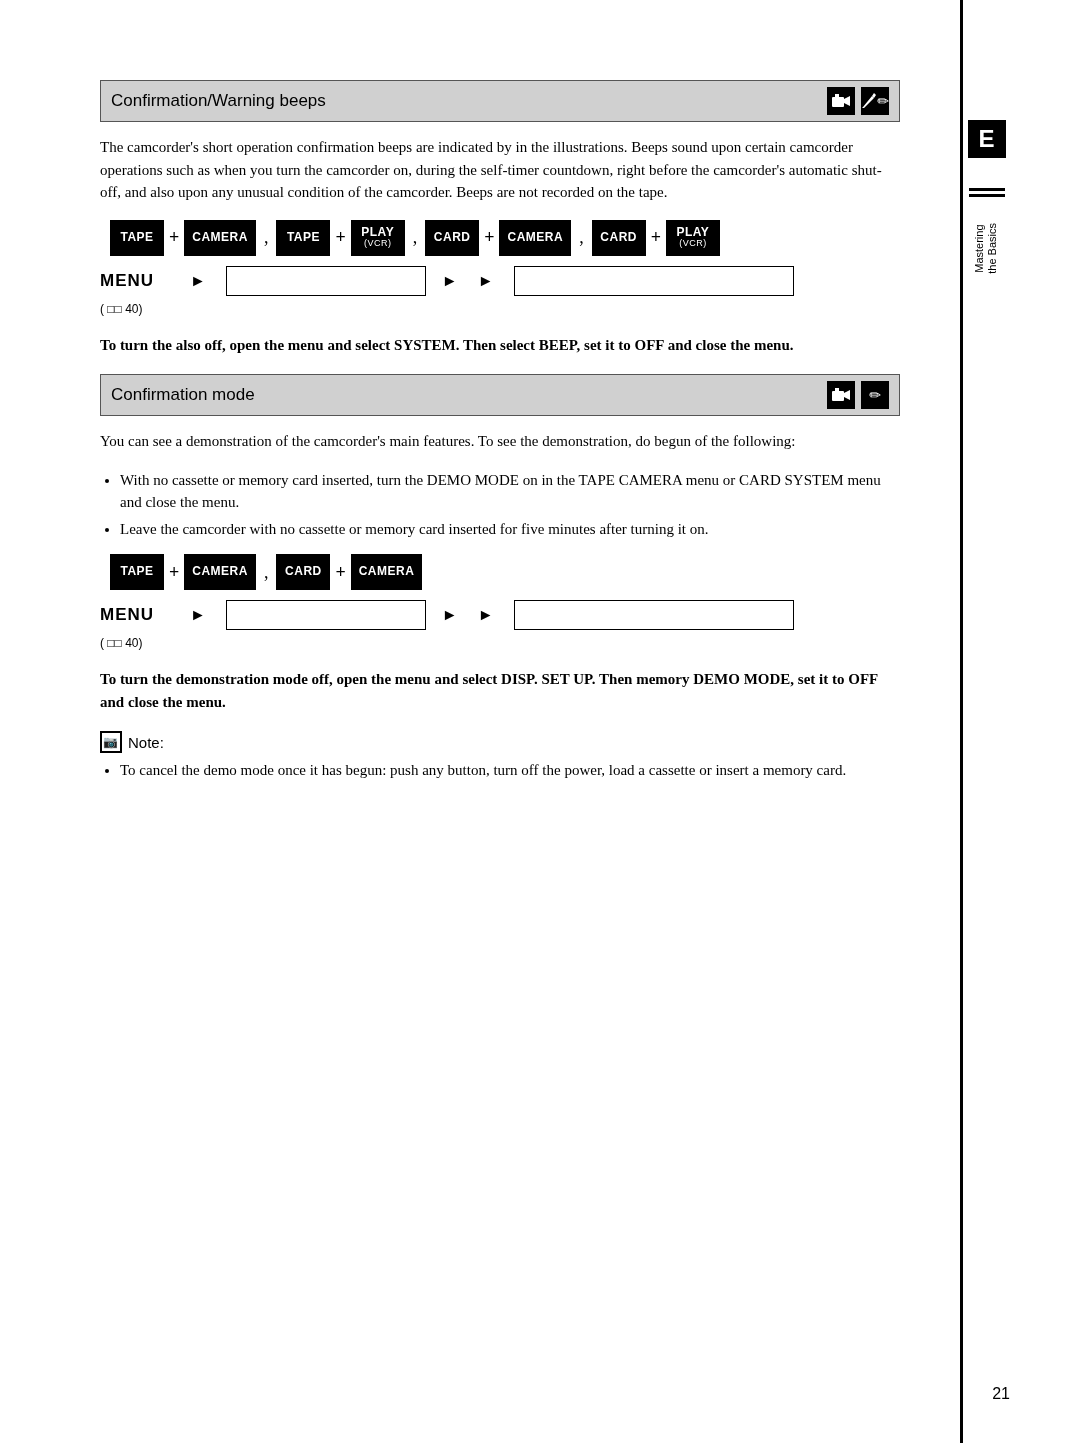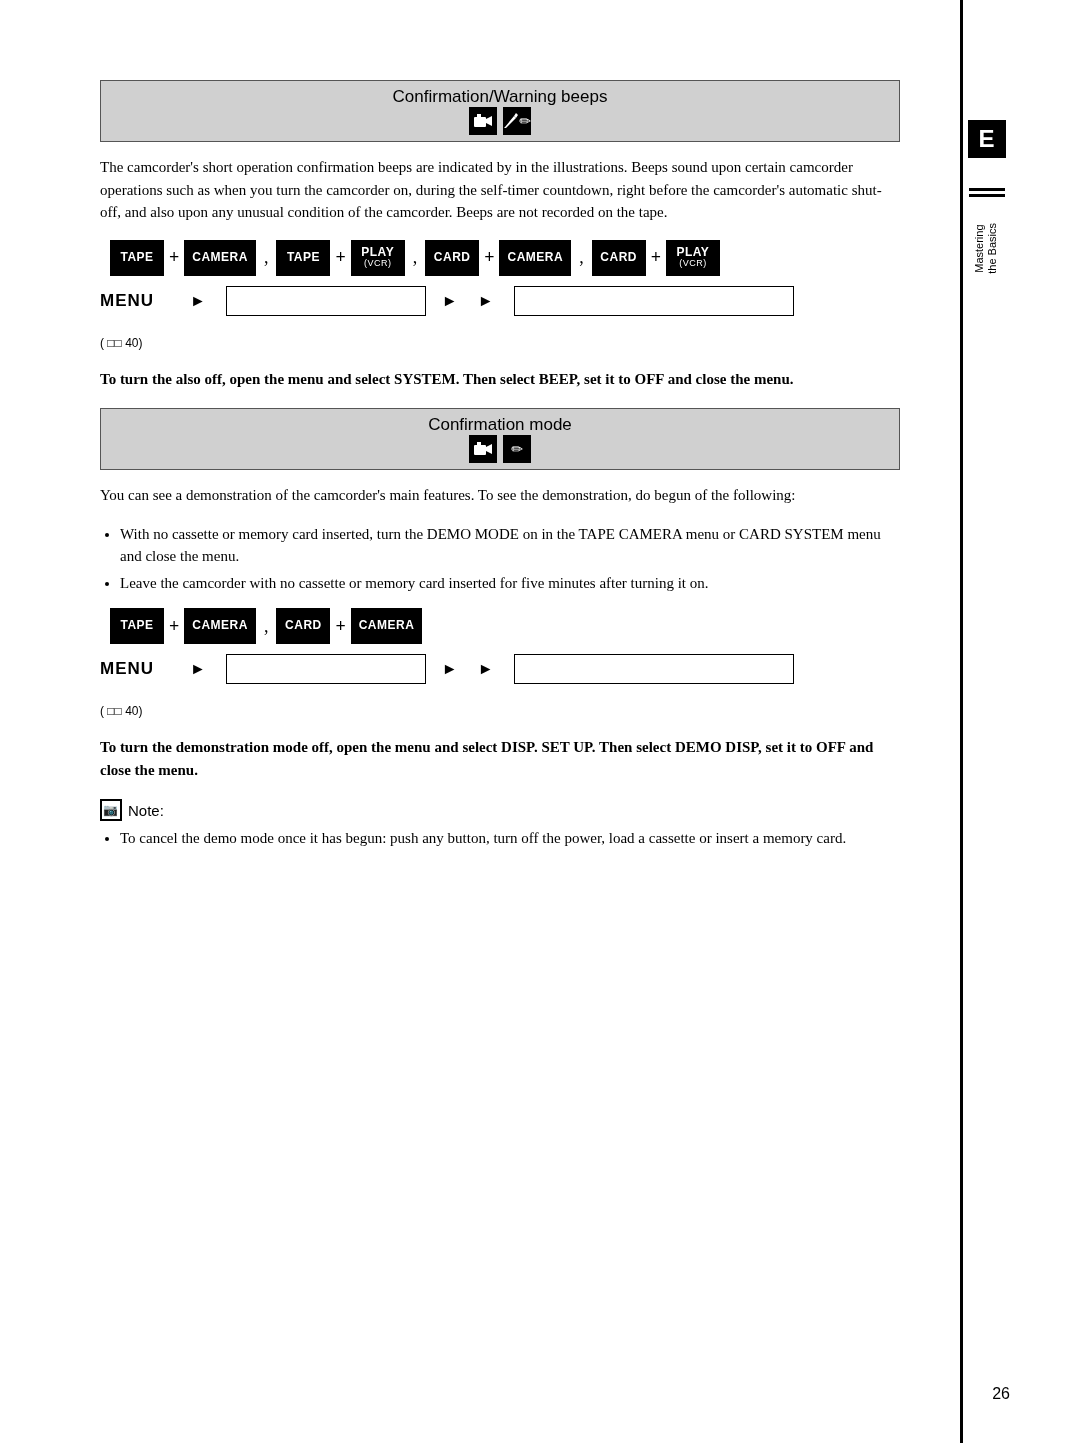--- a/index.html
+++ b/index.html
@@ -28,21 +28,20 @@
 
     
     .section-header {
       display: flex;
       align-items: center;
       justify-content: space-between;
       background: #d0d0d0;
       border: 1.5px solid #555;
       padding: 6px 10px;
       margin-bottom: 14px;
-      flex-direction: column;
     }
 
     .section-title {
       font-size: 17px;
       font-weight: normal;
       font-family: Arial, sans-serif;
     }
 
     .section-icons {
       display: flex;
@@ -167,21 +166,21 @@
       padding: 4px 12px;
       min-width: 280px;
       min-height: 30px;
       font-size: 14px;
       display: flex;
       align-items: center;
     }
 
     .menu-small-text {
       font-size: 12px;
-      margin-top: 20px;
+      margin-top: 6px;
       margin-left: 0;
       color: #000;
       font-family: Arial, sans-serif;
     }
 
     .bold-instruction {
       font-weight: bold;
       font-size: 15px;
       line-height: 1.5;
       margin-bottom: 18px;
@@ -419,21 +418,21 @@
         <span class="menu-label">MENU</span>
         <span class="menu-arrow">►</span>
         <div class="menu-box"></div>
         <span class="double-arrow">►</span>
         <span class="menu-arrow">►</span>
         <div class="menu-box-wide"></div>
       </div>
       <div class="menu-small-text">( □□ 40)</div>
     </div>
 
-    <p class="bold-instruction">To turn the demonstration mode off, open the menu and select DISP. SET UP. Then select DEMO DISP, set it to OFF and close the menu.</p>
+    <p class="bold-instruction">To turn the demonstration mode off, open the menu and select DISP. SET UP. Then memory DEMO MODE, set it to OFF and close the menu.</p>
 
     <div class="note-section">
       <div class="note-header">
         <div class="note-icon">📷</div>
         <span>Note:</span>
       </div>
       <ul class="bullet-list">
         <li>To cancel the demo mode once it has begun: push any button, turn off the power, load a cassette or insert a memory card.</li>
       </ul>
     </div>
@@ -443,15 +442,15 @@
   <div class="right-sidebar">
     <div class="sidebar-letter">E</div>
     <div style="width:36px; height:3px; background:#000; margin-bottom:3px;"></div>
     <div style="width:36px; height:3px; background:#000; margin-bottom:16px;"></div>
     <div class="sidebar-label-vertical">
       <span>Mastering</span><br>
       <span>the Basics</span>
     </div>
   </div>
 
-  <div class="page-number">26</div>
+  <div class="page-number">21</div>
 
 </div>
 
 </body></html>

